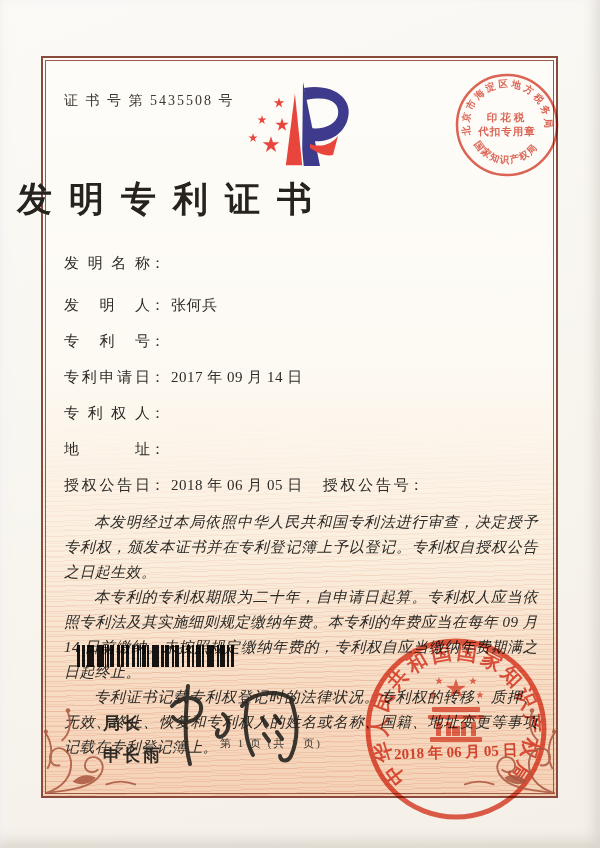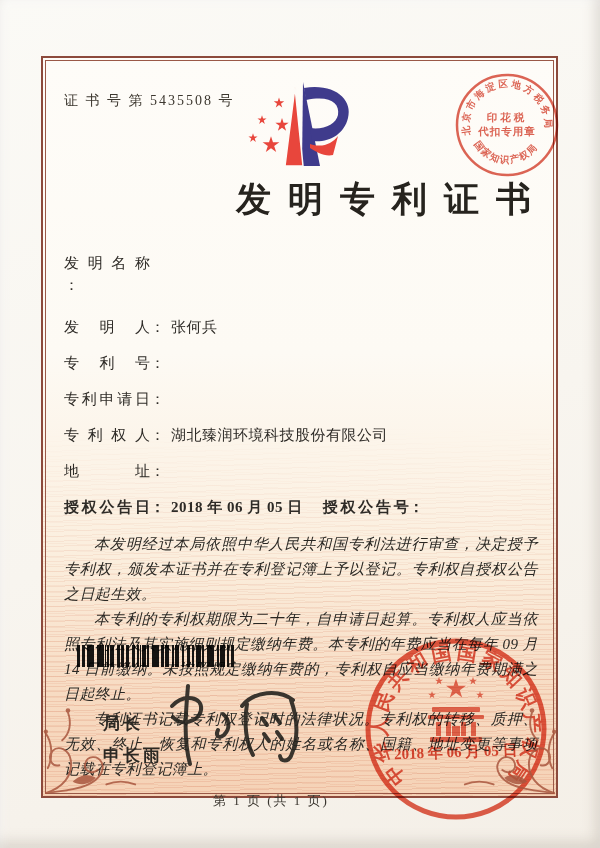--- a/index.html
+++ b/index.html
@@ -33,32 +33,32 @@
   .frame::after { content:""; position:absolute; inset:2px; border:1px solid #9a5847; }
 
   .cert-number {
     position:absolute; left:64px; top:92px; font-size:14px; letter-spacing:2px;
     color:#3c372f;
   }
 
   .logo { position:absolute; left:240px; top:78px; width:122px; height:94px; }
 
   .title {
-    position:absolute; left:0; top:176px; width:548px; text-align:right;
+    position:absolute; left:0; top:176px; width:548px; text-align:left;
     font-size:35px; font-weight:600; color:#26231e; letter-spacing:17px; text-indent:17px;
   }
 
   .content { position:absolute; left:64px; top:252px; width:474px; color:#2e2b27; }
 
   .field-row { display:flex; align-items:baseline; font-size:15px; line-height:22px; margin-bottom:14px; }
-  .field-row.first { margin-bottom:20px;flex-direction:column; }
+  .field-row.first { margin-bottom:20px; }
   .flabel { display:inline-block; width:86px; text-align:justify; text-align-last:justify; }
   .fcolon { margin-right:6px; }
   .fvalue { letter-spacing:.5px; }
-  .dual { display:flex;font-weight:bold; }
+  .dual { display:flex; }
   .dual .pair { display:flex; align-items:baseline; }
   .dual .pair.right { margin-left:20px; }
   .dual .pair.right .flabel { width:86px; }
 
   .paras { margin-top:6px; font-style:italic; }
   .paras p {
     font-size:15px; line-height:25px; text-indent:2em; letter-spacing:.4px;
     color:#2a2824; text-align:justify;
   }
 
@@ -72,22 +72,22 @@
   }
 
   .sig-block { position:absolute; left:103px; top:712px; font-size:17px; font-weight:700; color:#2b2823; }
   .sig-block div { margin-bottom:9px; letter-spacing:3px; }
   .autograph { position:absolute; left:150px; top:676px; width:175px; height:95px; }
 
   .seal { position:absolute; left:360px; top:633px; width:192px; height:192px; mix-blend-mode:multiply; opacity:.93; }
   .tax-stamp { position:absolute; left:452px; top:70px; width:110px; height:110px; mix-blend-mode:multiply; opacity:.88; }
 
   .footer {
-    position:absolute; left:41px; top:792px; width:460px; text-align:center;
-    font-size:13px; color:#3a362f; letter-spacing:2px;
+    position:absolute; left:41px; top:736px; width:460px; text-align:center;
+    font-size:11px; color:#3a362f; letter-spacing:2px;
   }
 
   .ornament { position:absolute; width:96px; height:96px; opacity:.85; }
   .ornament.bl { left:43px; top:700px; }
   .ornament.br { right:43px; top:700px; transform:scaleX(-1); }
 </style>
 </head>
 <body>
 
 <div class="paper">
@@ -127,25 +127,25 @@
         <span class="fcolon">：</span>
       <span class="fvalue">张何兵</span>
     </div>
     <div class="field-row">
       <span class="flabel">专利号</span>
         <span class="fcolon">：</span>
     </div>
     <div class="field-row">
       <span class="flabel">专利申请日</span>
         <span class="fcolon">：</span>
+      <span class="fvalue">2017 年 09 月 14 日</span>
     </div>
     <div class="field-row">
       <span class="flabel">专利权人</span>
         <span class="fcolon">：</span>
-      <span class="fvalue">湖北臻润环境科技股份有限公司</span>
     </div>
     <div class="field-row">
       <span class="flabel">地址</span>
         <span class="fcolon">：</span>
     </div>
     <div class="field-row dual">
       <span class="pair">
         <span class="flabel">授权公告日</span>
           <span class="fcolon">：</span>
         <span class="fvalue">2018 年 06 月 05 日</span>

